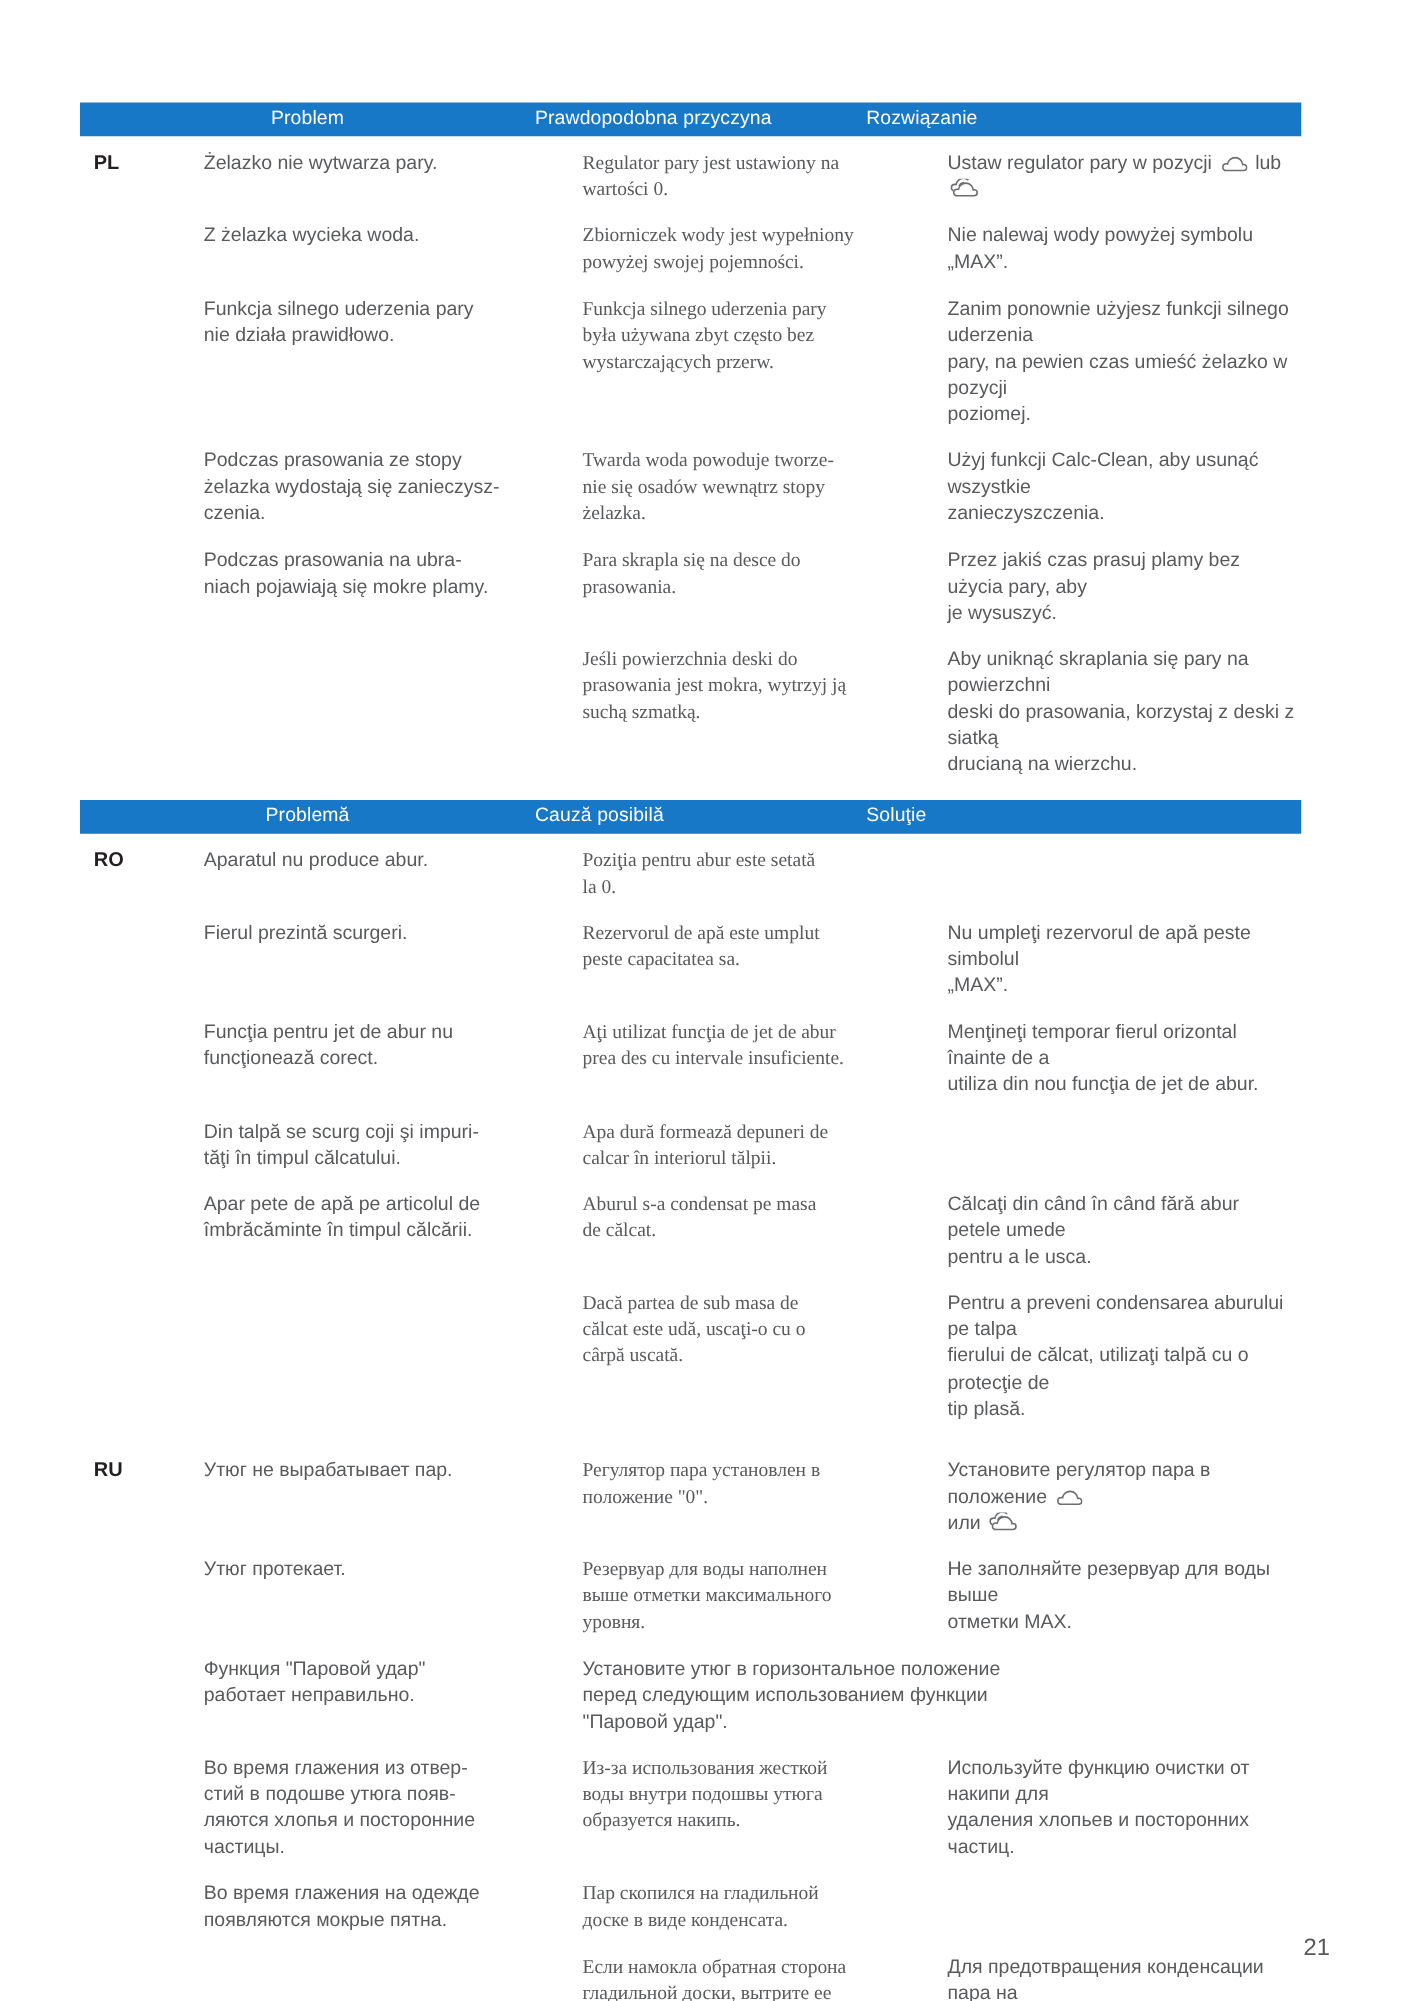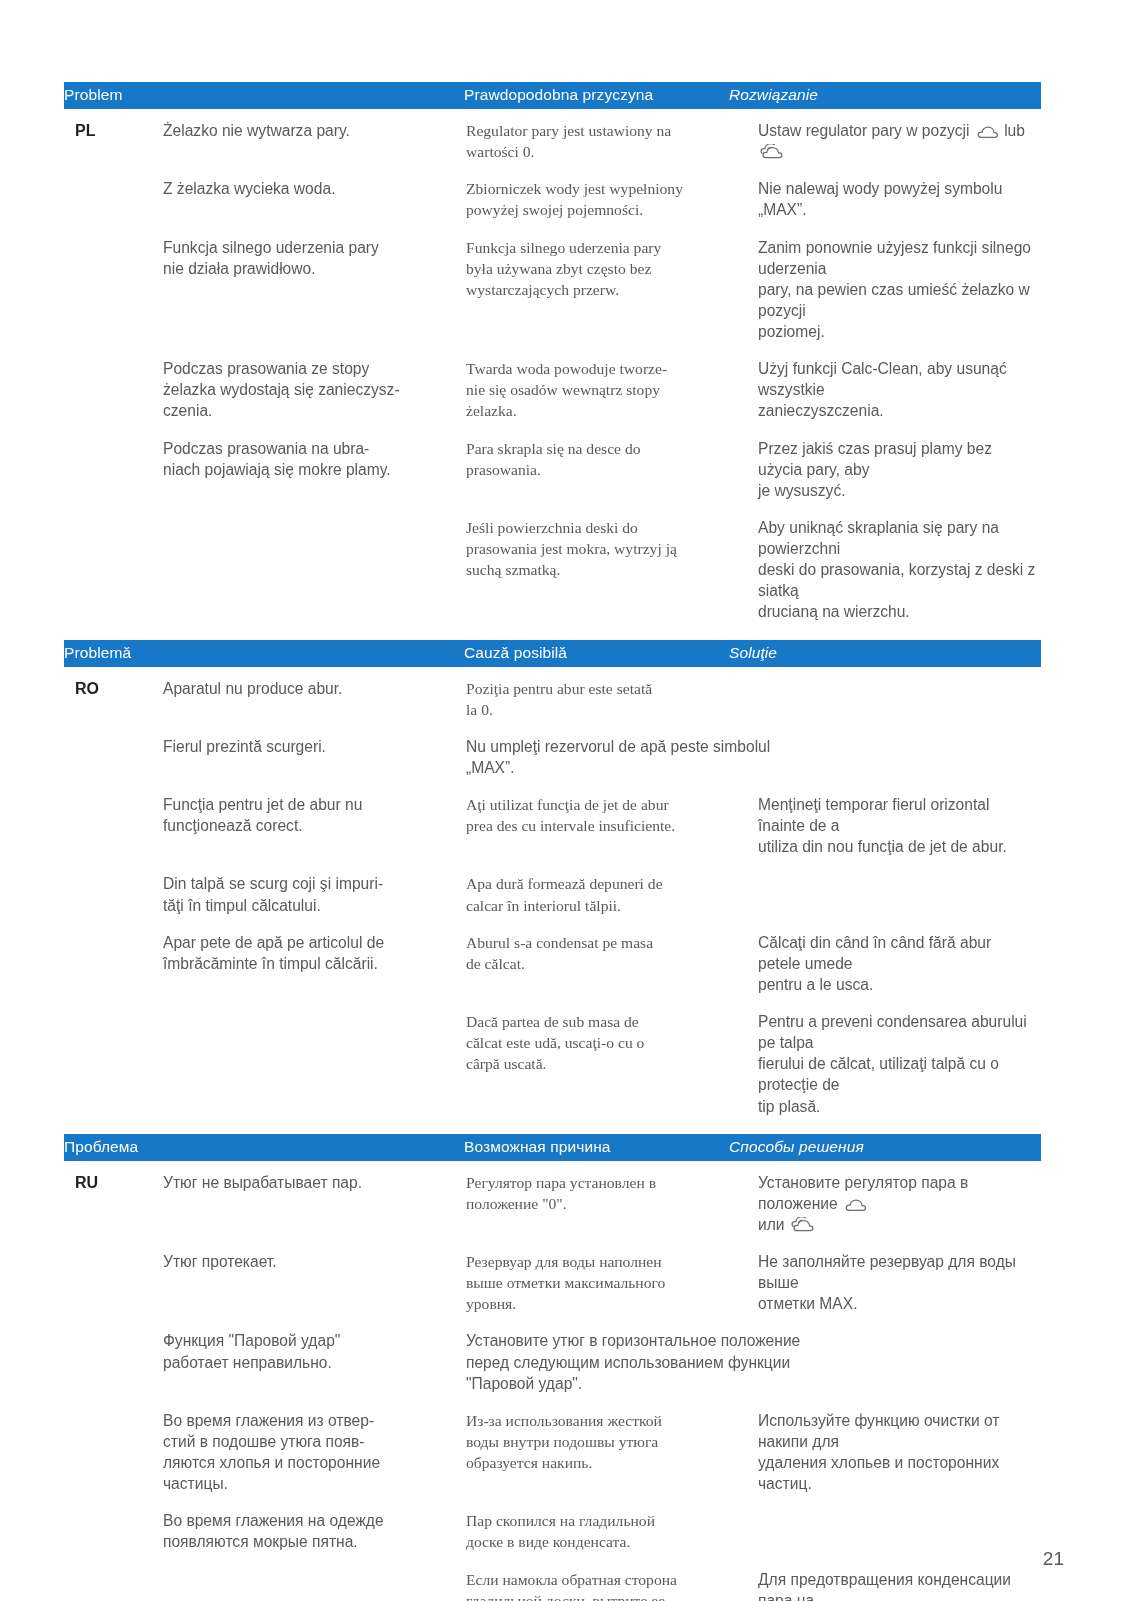--- a/index.html
+++ b/index.html
@@ -38,23 +38,23 @@
   .hdr-bar {
     display: flex;
     background: #1878C8;
     height: 27px;
     align-items: center;
     color: #ffffff;
     font-size: 15.5px;
     letter-spacing: .1px;
   }
   .hdr-cell { padding-bottom: 1px; }
-  .hdr-c1 { width: 400px; box-sizing: border-box; }
+  .hdr-c1 { width: 364px; box-sizing: border-box; text-align: center; }
   .hdr-c2 { width: 265px; }
-  .hdr-c3 { flex: 1; font-style: italic; }
+  .hdr-c3 { flex: 1; }
 
   
   .rows { padding-top: 11px; }
   .row {
     display: flex;
     align-items: flex-start;
     margin-bottom: 16px;
     gap: 27px;
   }
   .row:last-child { margin-bottom: 0; }
@@ -208,20 +208,22 @@
         <div class="row">
           <div class="c-lang">RO</div>
           <div class="c-prob cell-text">Aparatul nu produce abur.</div>
           <div class="c-cause cell-text">Poziţia pentru abur este setată
 la 0.</div>
         </div>
 
         <div class="row">
           <div class="c-lang"></div>
           <div class="c-prob cell-text">Fierul prezintă scurgeri.</div>
+          <div class="c-cause cell-text">Rezervorul de apă este umplut
+peste capacitatea sa.</div>
           <div class="c-sol cell-text">Nu umpleţi rezervorul de apă peste simbolul
 „MAX”.</div>
         </div>
 
         <div class="row">
           <div class="c-lang"></div>
           <div class="c-prob cell-text">Funcţia pentru jet de abur nu
 funcţionează corect.</div>
           <div class="c-cause cell-text">Aţi utilizat funcţia de jet de abur
 prea des cu intervale insuficiente.</div>
@@ -257,25 +259,20 @@
 fierului de călcat, utilizaţi talpă cu o protecţie de
 tip plasă.</div>
         </div>
 
       </div>
     </div>
 
     <div class="section-gap-ru"></div>
 
     <div class="lang-section">
-      <div class="hdr-bar">
-        <div class="hdr-cell hdr-c1">Проблема</div>
-        <div class="hdr-cell hdr-c2">Возможная причина</div>
-        <div class="hdr-cell hdr-c3">Способы решения</div>
-      </div>
       <div class="rows">
 
         <div class="row">
           <div class="c-lang">RU</div>
           <div class="c-prob cell-text">Утюг не вырабатывает пар.</div>
           <div class="c-cause cell-text">Регулятор пара установлен в
 положение "0".</div>
           <div class="c-sol cell-text"><span>Установите регулятор пара в положение </span><span class="steam"><svg width="22" height="14" viewBox="0 0 22 14">
                   <path d="M3.2 12.4 h15.6 c1.6 0 2.6-1.1 2.6-2.4 0-1.35-1.05-2.4-2.5-2.4 -0.25 0-0.5 0.03-0.72 0.1 -0.3-3.2-2.85-5.6-6.05-5.6 -3.05 0-5.6 2.2-6.05 5.1 -0.3-0.1-0.6-0.15-0.95-0.15 -1.6 0-2.85 1.2-2.85 2.7 0 1.5 1.25 2.65 2.87 2.65 z" fill="none" stroke="#6d6e71" stroke-width="1.25"></path>
                 </svg></span><span>

